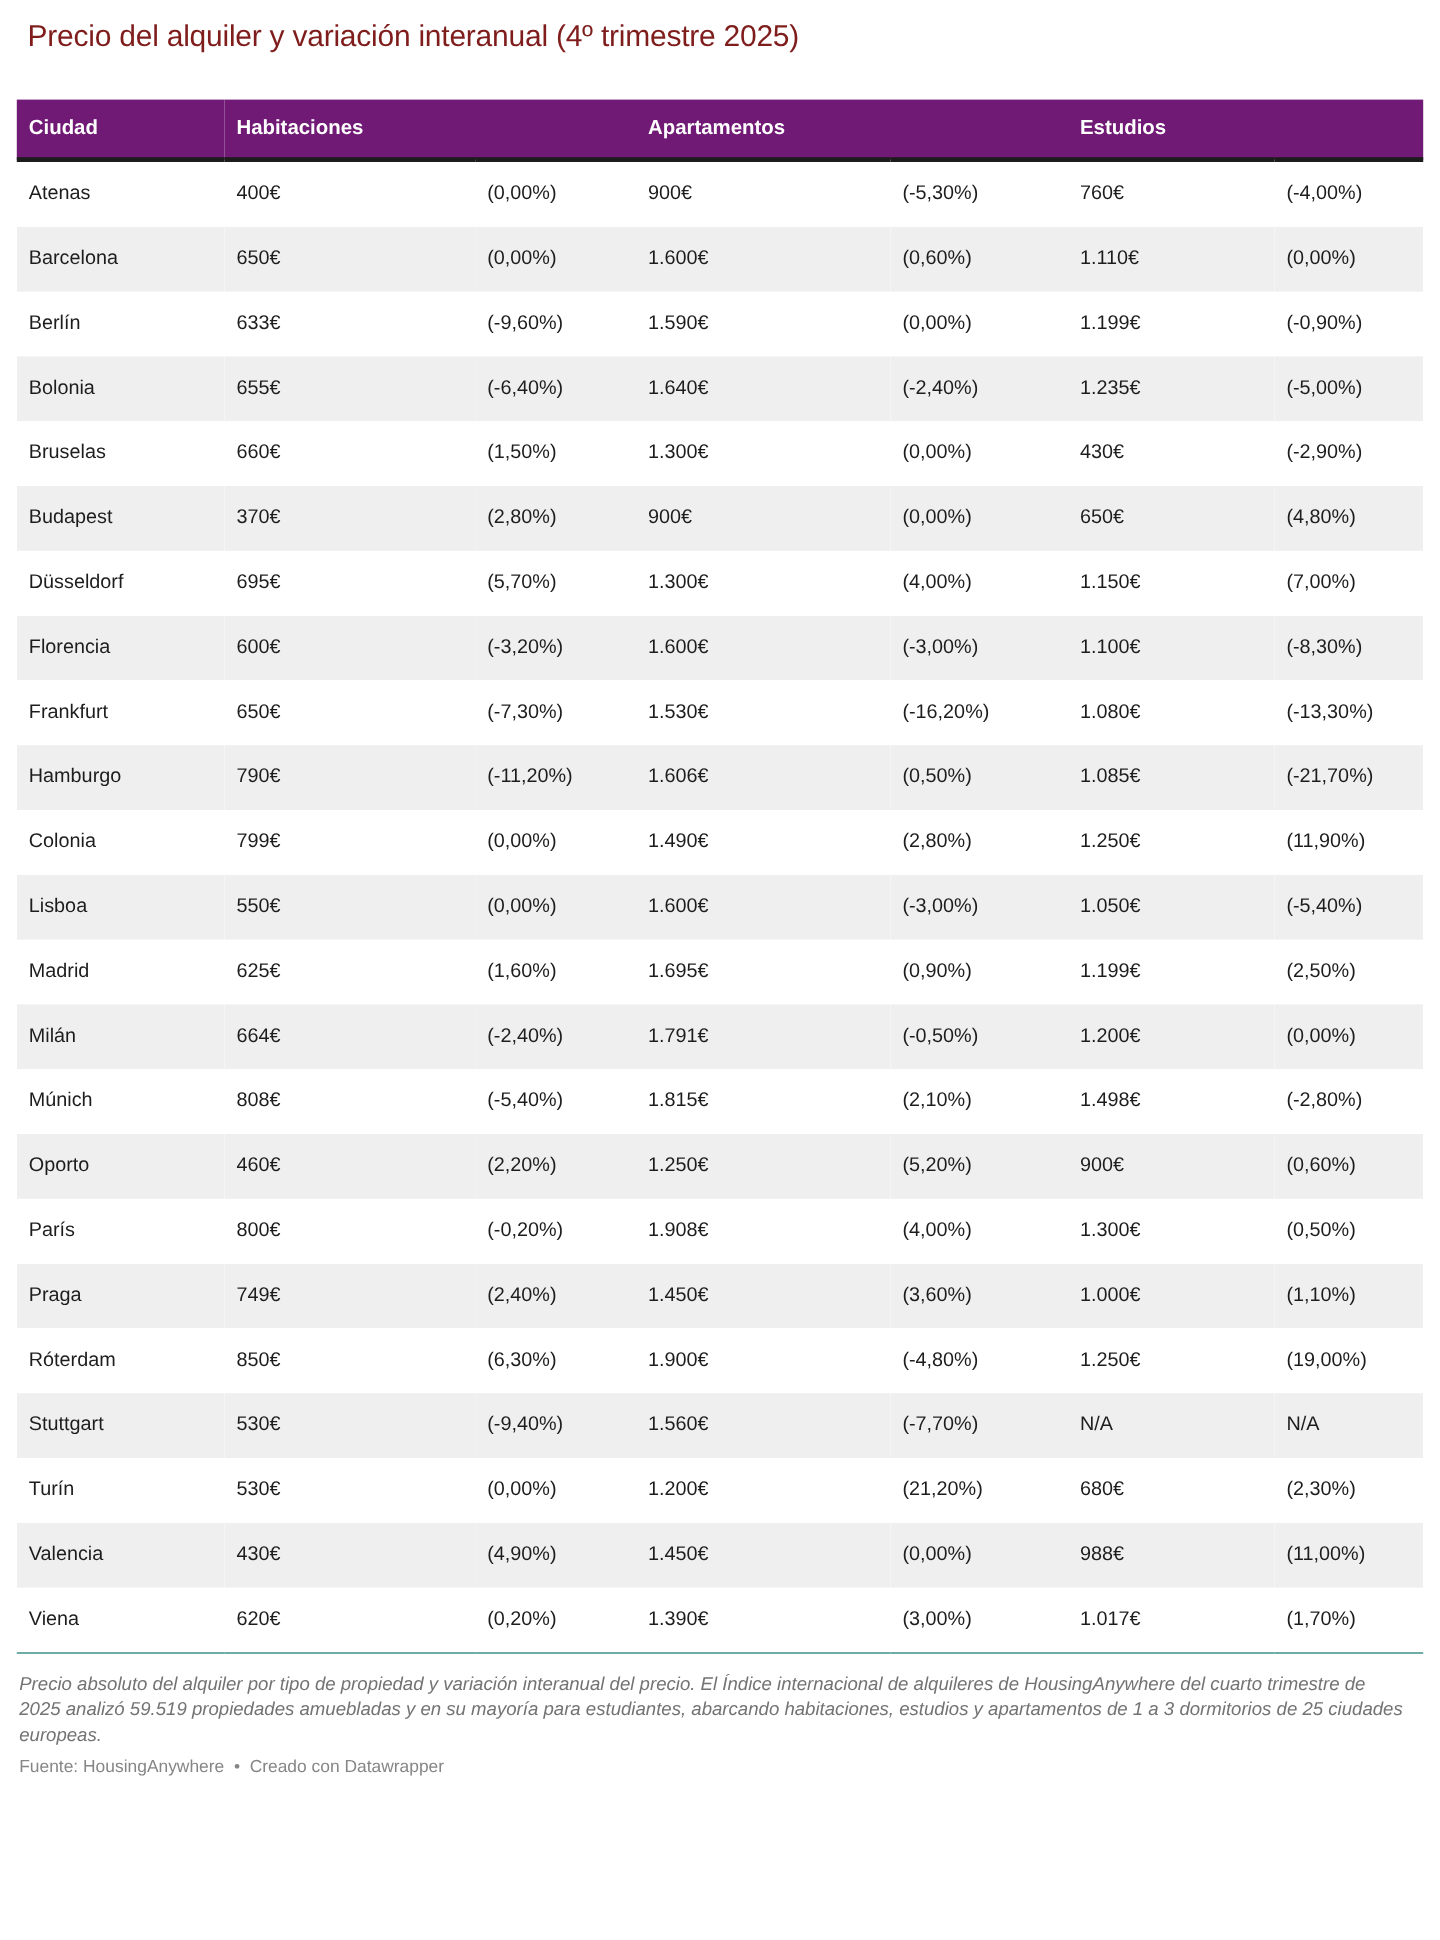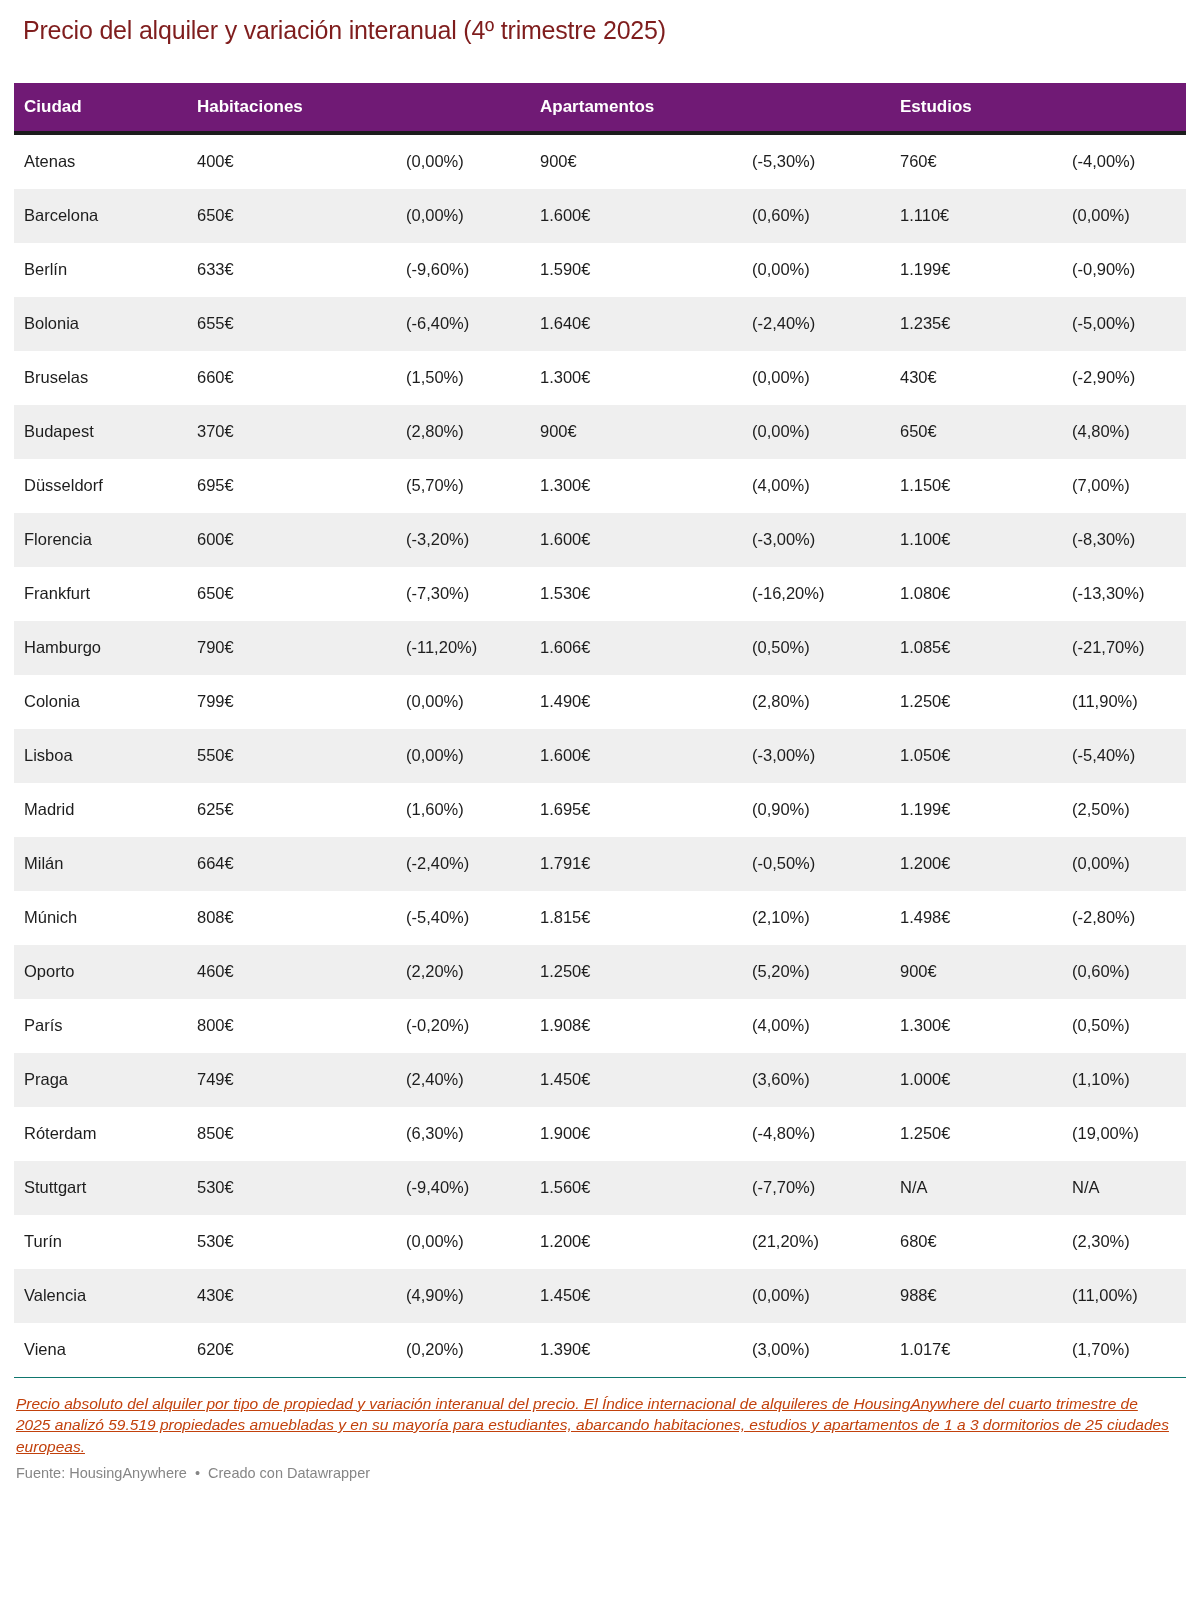--- a/index.html
+++ b/index.html
@@ -50,24 +50,23 @@
   table.rent tbody tr:nth-child(even) td {
     background: #efefef;
   }
   table.rent tbody tr:last-child td {
     border-bottom: 1px solid #0f766e;
   }
   p.desc {
     font-style: italic;
     font-size: 15.5px;
     line-height: 21.5px;
-    color: #c2410c;
+    color: #737373;
     margin: 15px 0 8px 2px;
     max-width: 1160px;
-    text-decoration: underline;
   }
   p.source {
     font-size: 14.5px;
     color: #868686;
     margin: 0 0 0 2px;
   }
   p.source span { margin-right: 4px; }
 </style>
 </head>
 <body>

